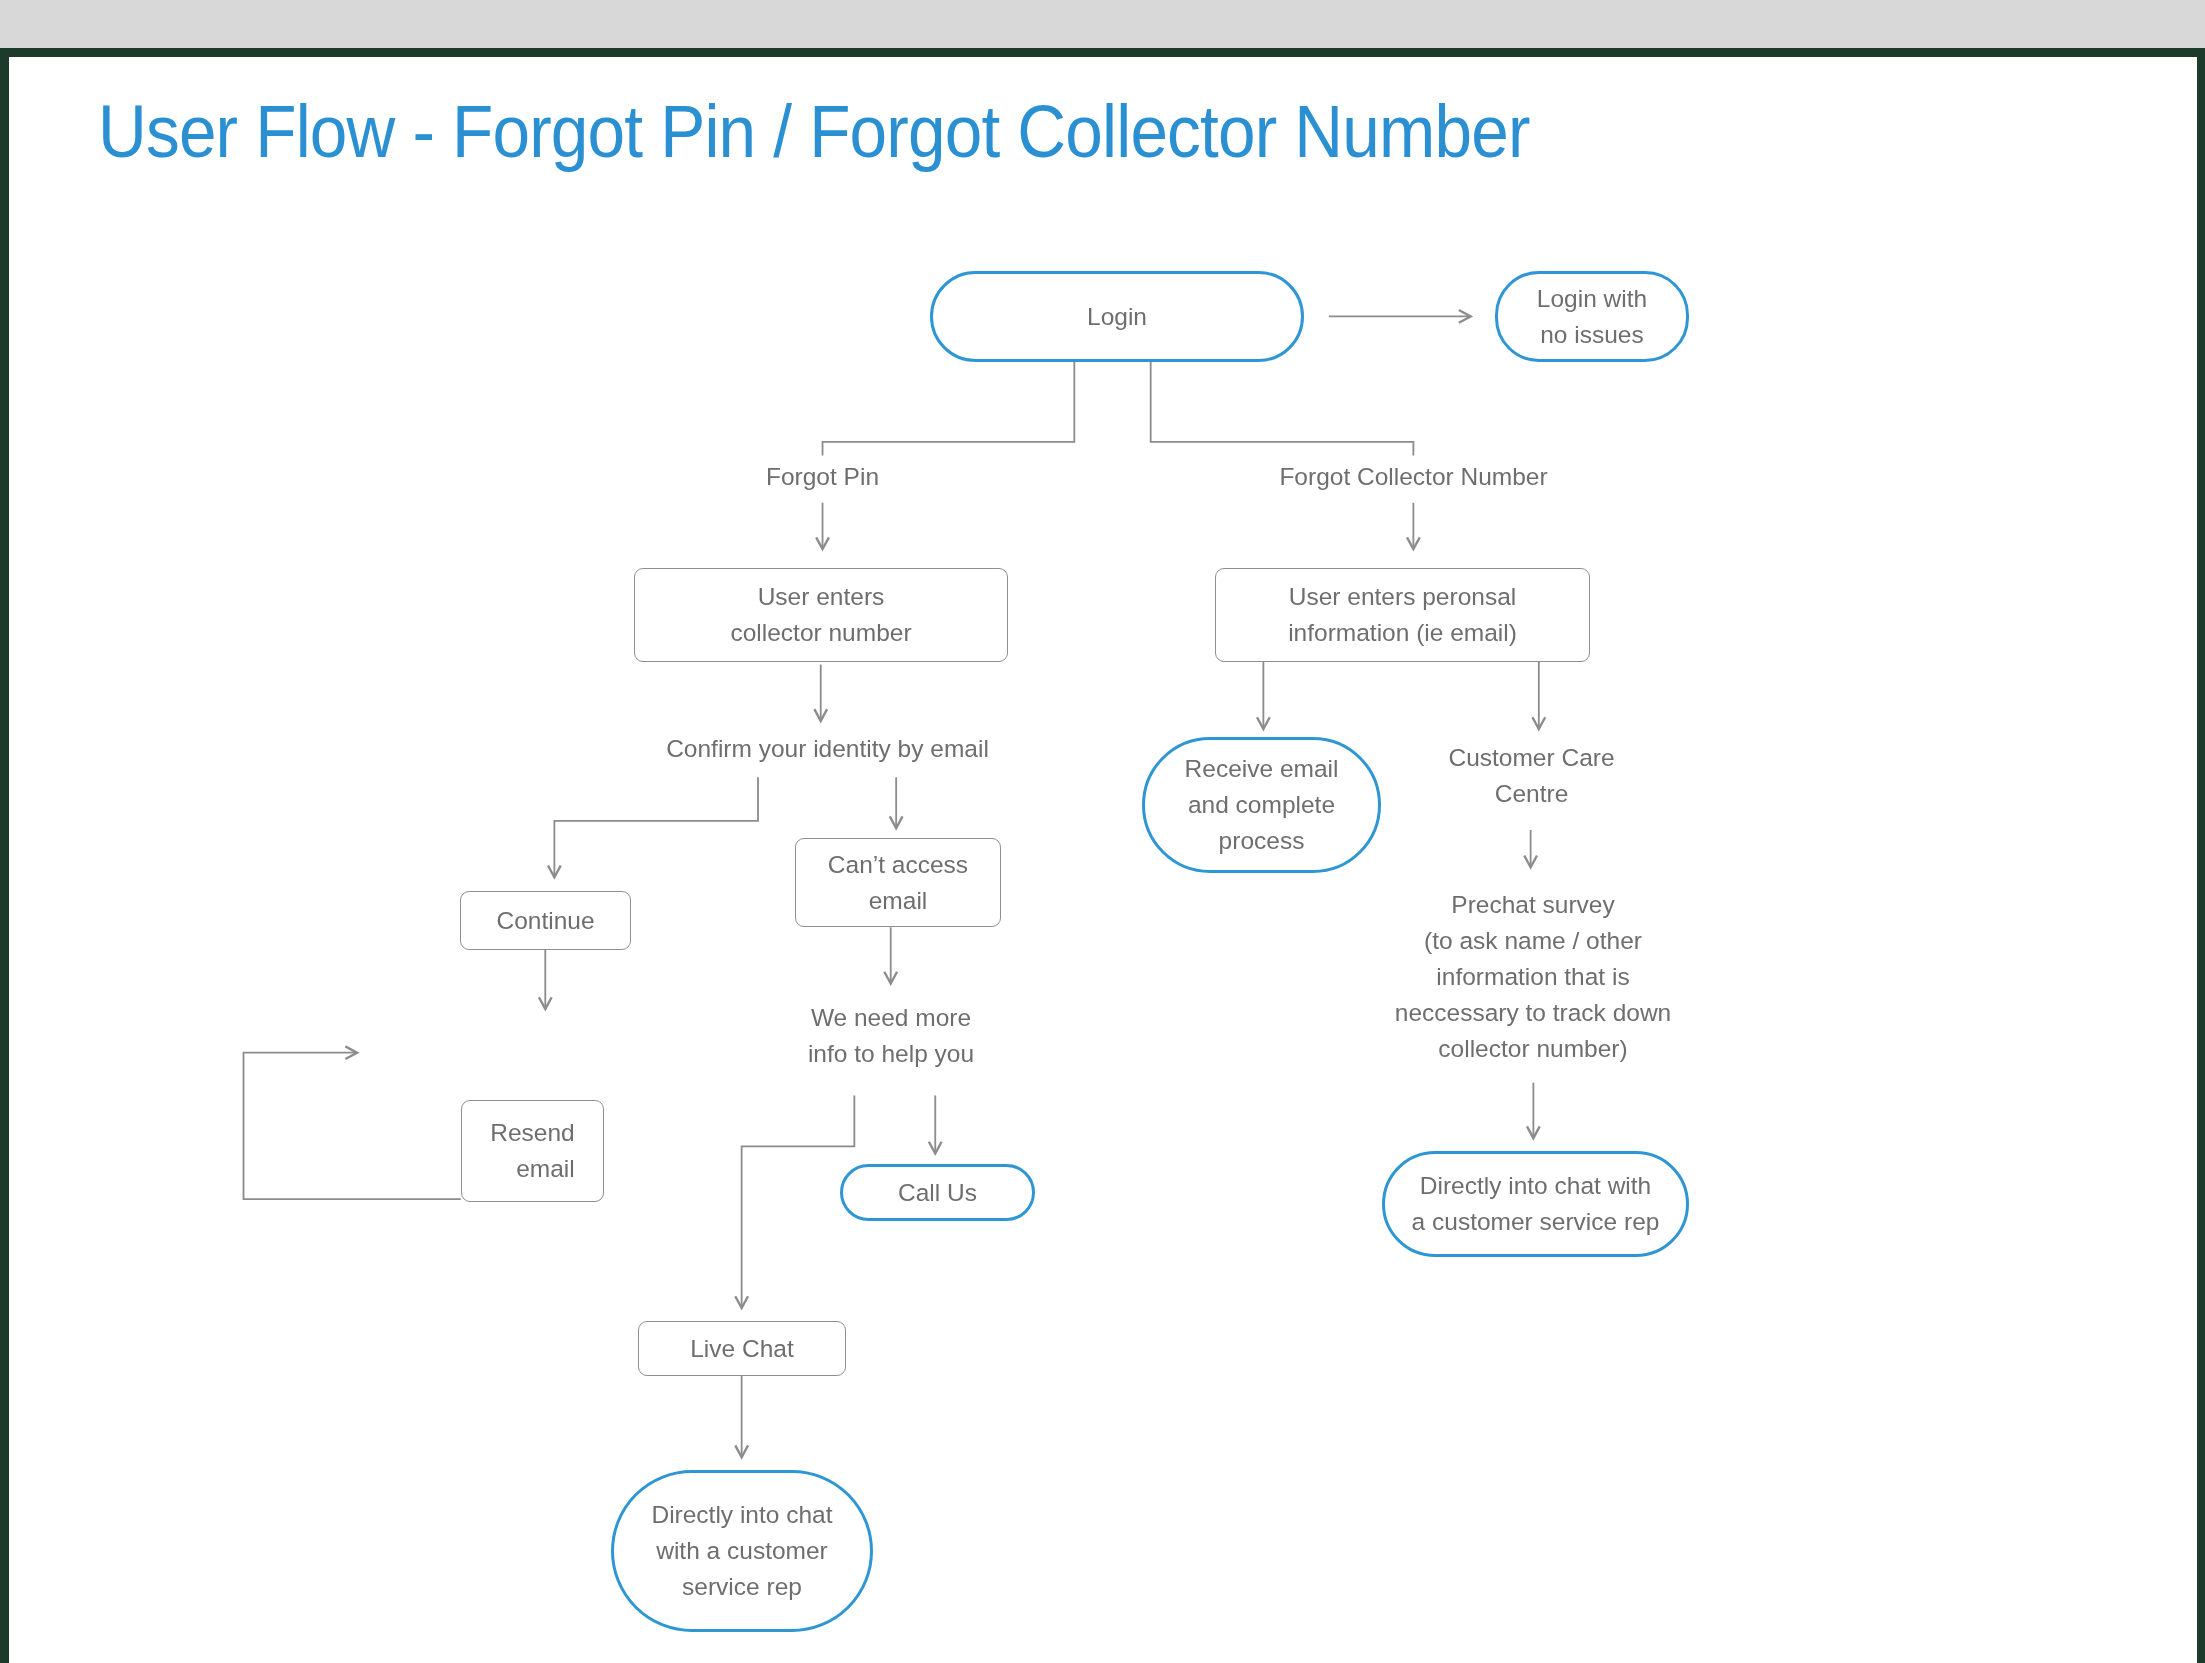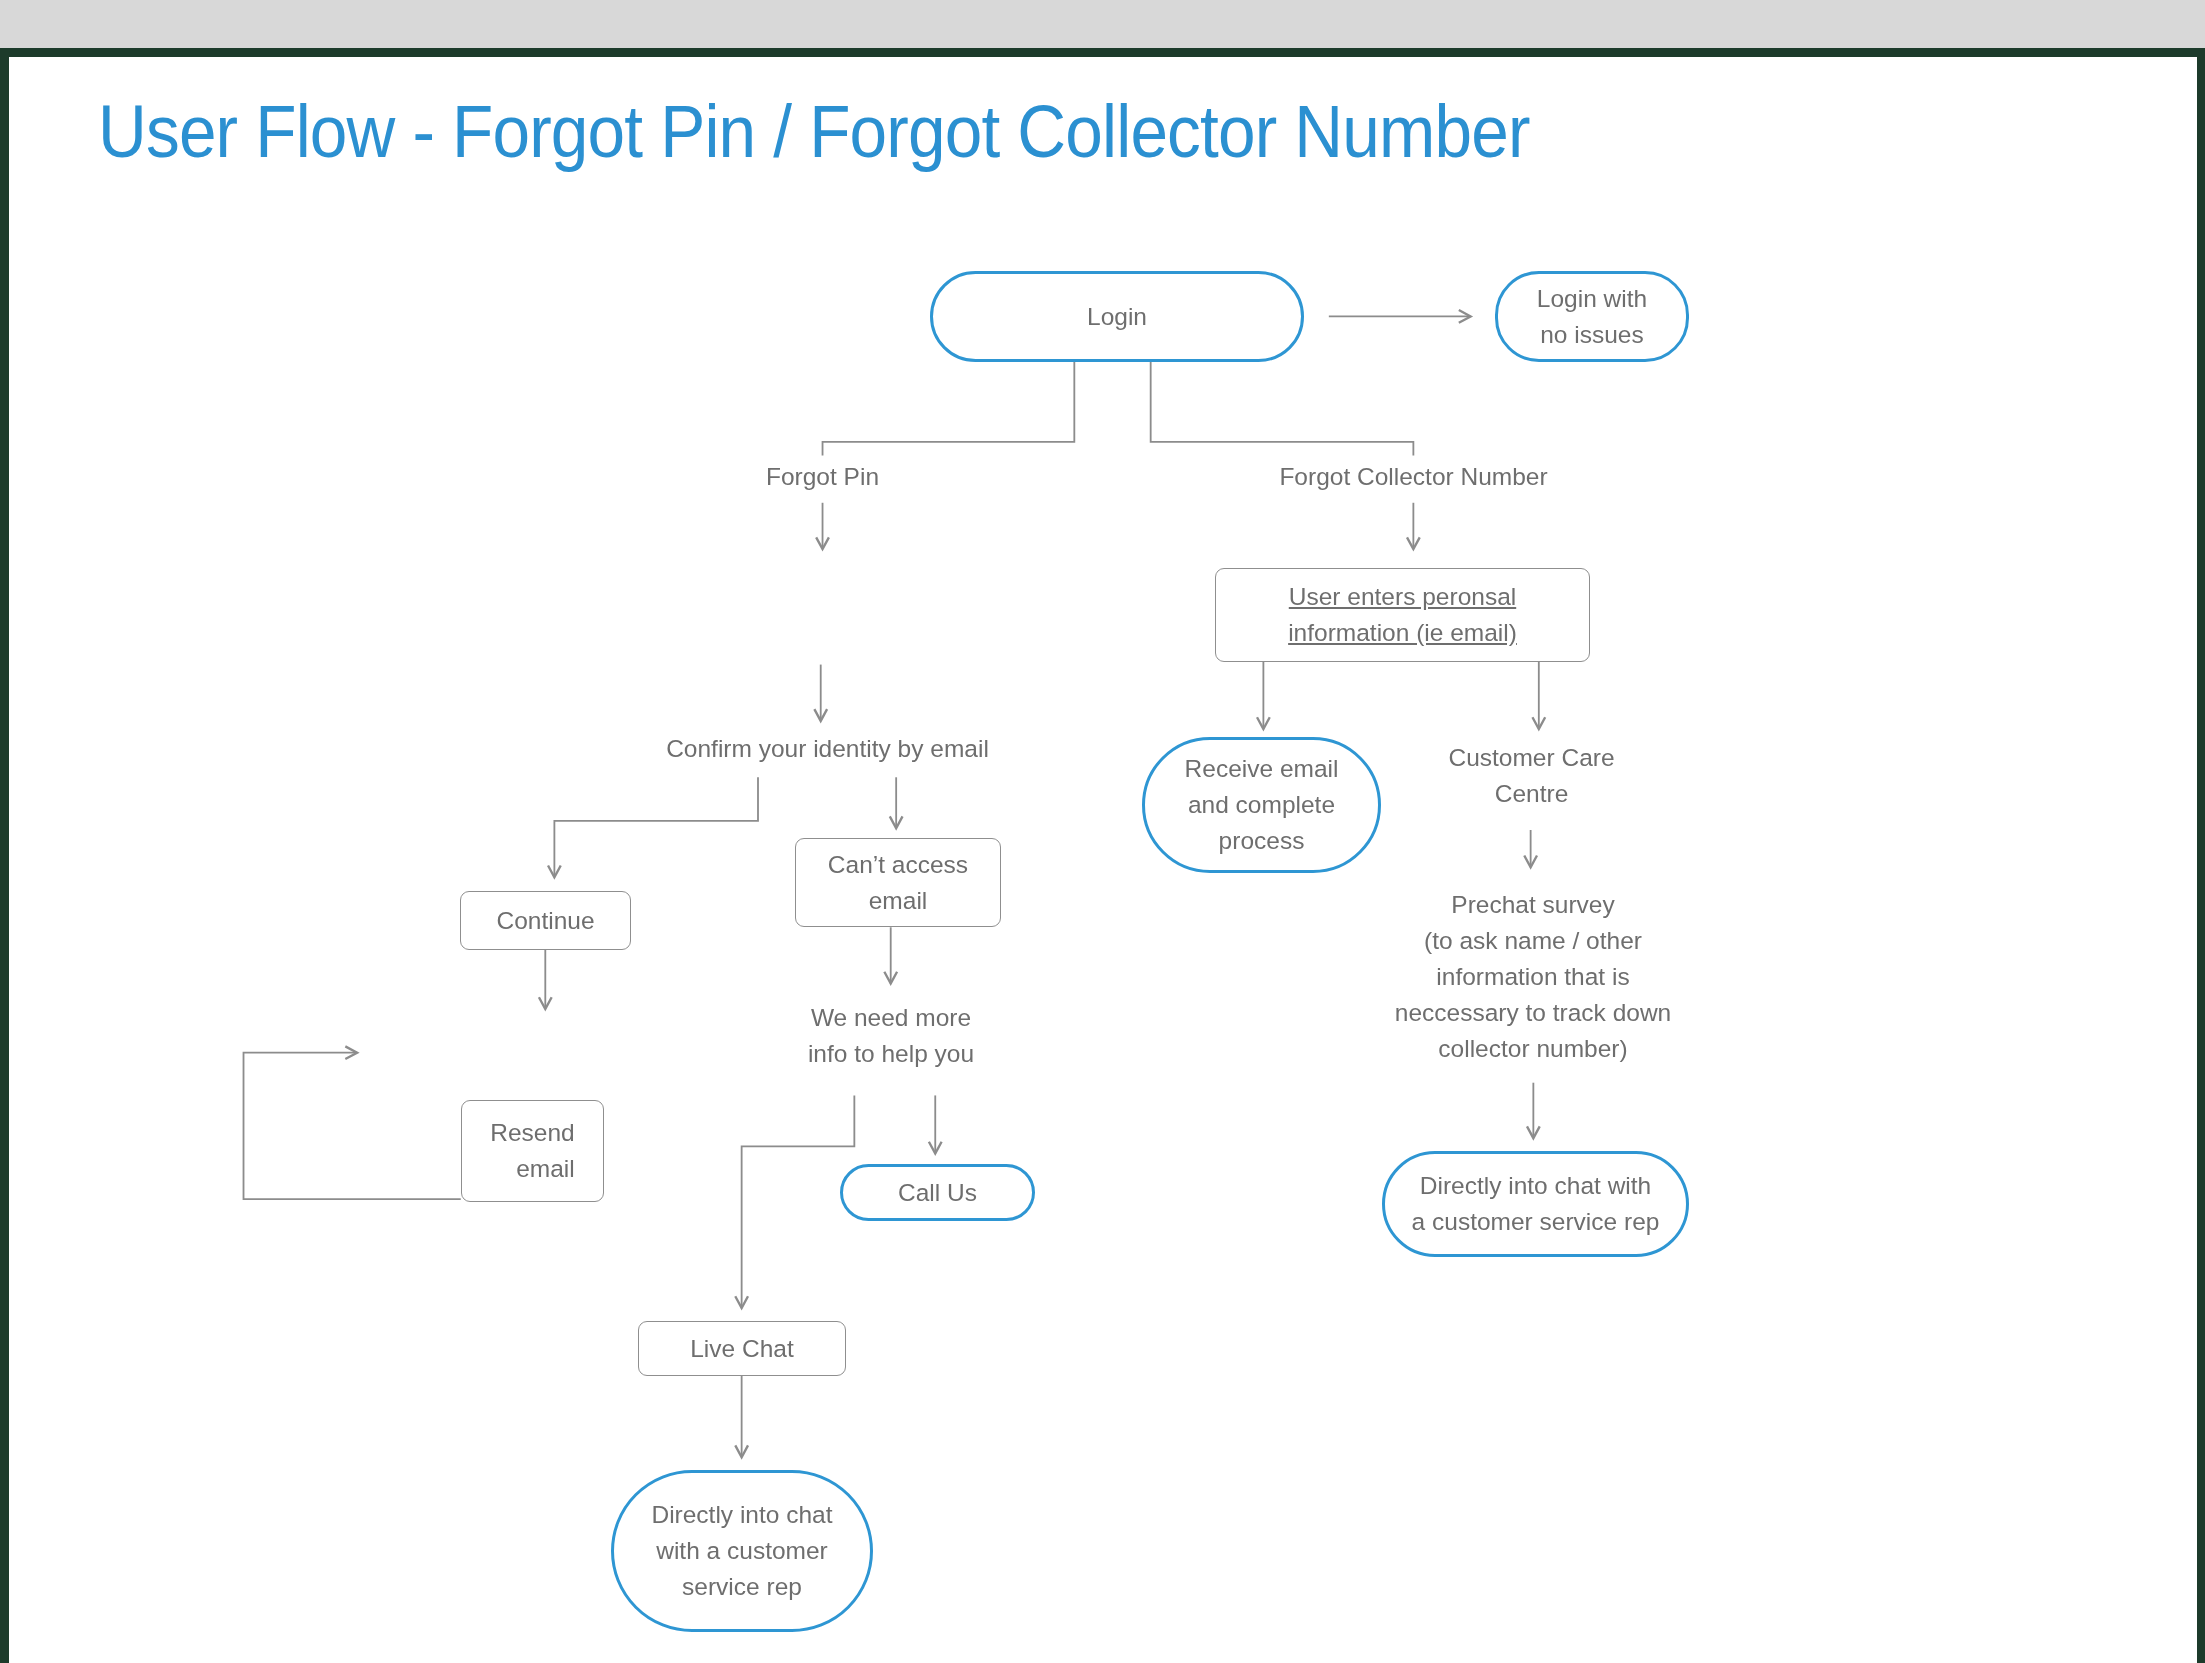--- a/index.html
+++ b/index.html
@@ -34,21 +34,21 @@
   .stadium{border-radius:908px;}
   .soft{border-radius:44px;}
   .label{background:transparent;border:none;}
 
   
   #n-login            {left:921px;top:214px;width:374px;height:91px;}
   #n-login-no-issues  {left:1486px;top:214px;width:194px;height:91px;}
   #n-forgot-pin       {left:677px; top:400px;width:273px;height:40px;}
   #n-forgot-collector {left:1250px;top:400px;width:309px;height:40px;}
   #n-enter-collector  {left:625px; top:511px;width:374px;height:94px;}
-  #n-enter-personal   {left:1206px;top:511px;width:375px;height:94px;text-decoration:underline;}
+  #n-enter-personal   {left:1206px;top:511px;width:375px;height:94px;}
   #n-confirm-identity {left:591px; top:671px;width:455px;height:42px;}
   #n-continue         {left:451px; top:834px;width:171px;height:59px;}
   #n-cant-access      {left:786px; top:781px;width:206px;height:89px;}
   #n-look-out         {left:357px; top:966px;width:364px;height:78px;}
   #n-resend           {left:452px; top:1043px;width:143px;height:102px;text-align:right;}
   #n-need-info        {left:700px; top:940px;width:364px;height:78px;}
   #n-call-us          {left:831px; top:1107px;width:195px;height:57px;}
   #n-live-chat        {left:629px; top:1264px;width:208px;height:55px;}
   #n-chat-rep-left    {left:602px; top:1413px;width:262px;height:162px;}
   #n-receive-email    {left:1133px;top:680px;width:239px;height:136px;}
@@ -90,20 +90,22 @@
     <path class="wire" d="M1677,1128 V1189" marker-end="url(#arrow)"></path>
   </svg>
 
   <div id="n-login-no-issues" class="shape blue soft">Login with
 no issues</div>
   <div id="n-login" class="shape blue stadium">Login</div>
 
   <div id="n-forgot-pin" class="shape label">Forgot Pin</div>
   <div id="n-forgot-collector" class="shape label">Forgot Collector Number</div>
 
+  <div id="n-enter-collector" class="shape gray">User enters
+collector number</div>
   <div id="n-enter-personal" class="shape gray">User enters peronsal
 information (ie email)</div>
 
   <div id="n-confirm-identity" class="shape label">Confirm your identity by email</div>
 
   <div id="n-continue" class="shape gray">Continue</div>
   <div id="n-cant-access" class="shape gray">Can’t access
 email</div>
 
   <div id="n-resend" class="shape gray">Resend

